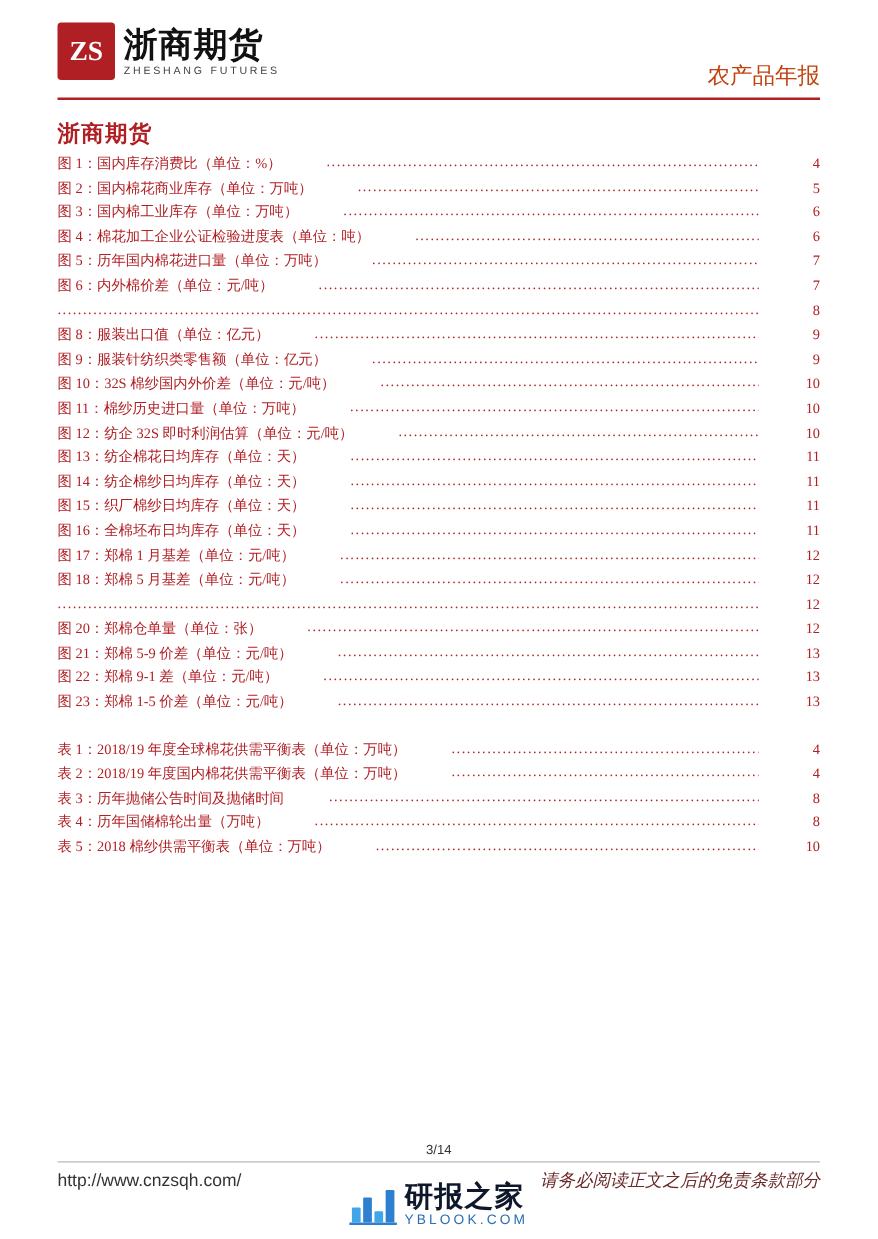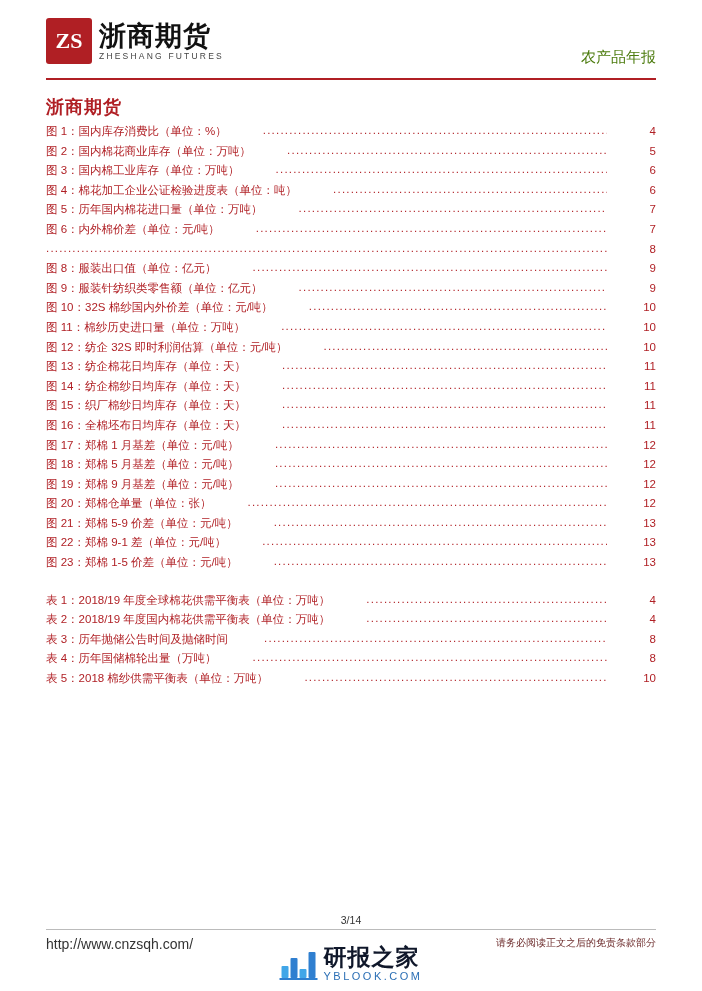--- a/index.html
+++ b/index.html
@@ -71,22 +71,22 @@
     color: #444;
     letter-spacing: 2.2px;
     line-height: 11px;
     text-align: center;
     font-family: "Liberation Sans", sans-serif;
   }
   .header-right {
     position: absolute;
     right: 0;
     top: 30px;
-    font-size: 15px;
-    color: #4d7c0f;
+    font-size: 18px;
+    color: #c2410c;
     font-family: "Liberation Serif", serif;
   }
   .header-rule {
     position: absolute;
     left: 46px;
     top: 78px;
     width: 610px;
     height: 2px;
     background: #b01f24;
   }
@@ -109,21 +109,21 @@
     width: 610px;
   }
   .toc-row {
     display: flex;
     align-items: baseline;
     font-size: 11.5px;
     color: #b01f24;
     line-height: 19.6px;
     height: 19.6px;
     white-space: nowrap;
-    font-family: Liberation Sans, sans-serif;
+    font-family: Liberation Serif, serif;
     gap: 32px;
   }
   .toc-label {
     flex: 0 0 auto;
     padding-right: 4px;
   }
   .toc-dots {
     flex: 1 1 auto;
     overflow: hidden;
     white-space: nowrap;
@@ -165,23 +165,24 @@
     top: 914px;
     text-align: center;
     font-size: 10.5px;
     color: #333;
     font-family: "Liberation Sans", sans-serif;
   }
   .footer-right {
     position: absolute;
     right: 46px;
     top: 936px;
-    font-size: 10px;
+    font-size: 14px;
     color: #6b2a2a;
     font-family: "Liberation Serif", serif;
+    font-style: italic;
   }
   
   .watermark {
     position: absolute;
     left: 50%;
     transform: translateX(-50%);
     top: 946px;
     display: flex;
     align-items: center;
   }
@@ -330,21 +331,20 @@
       <span class="toc-label">图 17：郑棉 1 月基差（单位：元/吨）</span>
       <span class="toc-dots">........................................................................................................................................................................................</span>
       <span class="toc-page">12</span>
     </div>
     <div class="toc-row">
       <span class="toc-label">图 18：郑棉 5 月基差（单位：元/吨）</span>
       <span class="toc-dots">........................................................................................................................................................................................</span>
       <span class="toc-page">12</span>
     </div>
     <div class="toc-row">
-      <span class="toc-label">图 19：郑棉 9 月基差（单位：元/吨）</span>
       <span class="toc-dots">........................................................................................................................................................................................</span>
       <span class="toc-page">12</span>
     </div>
     <div class="toc-row">
       <span class="toc-label">图 20：郑棉仓单量（单位：张）</span>
       <span class="toc-dots">........................................................................................................................................................................................</span>
       <span class="toc-page">12</span>
     </div>
     <div class="toc-row">
       <span class="toc-label">图 21：郑棉 5-9 价差（单位：元/吨）</span>

